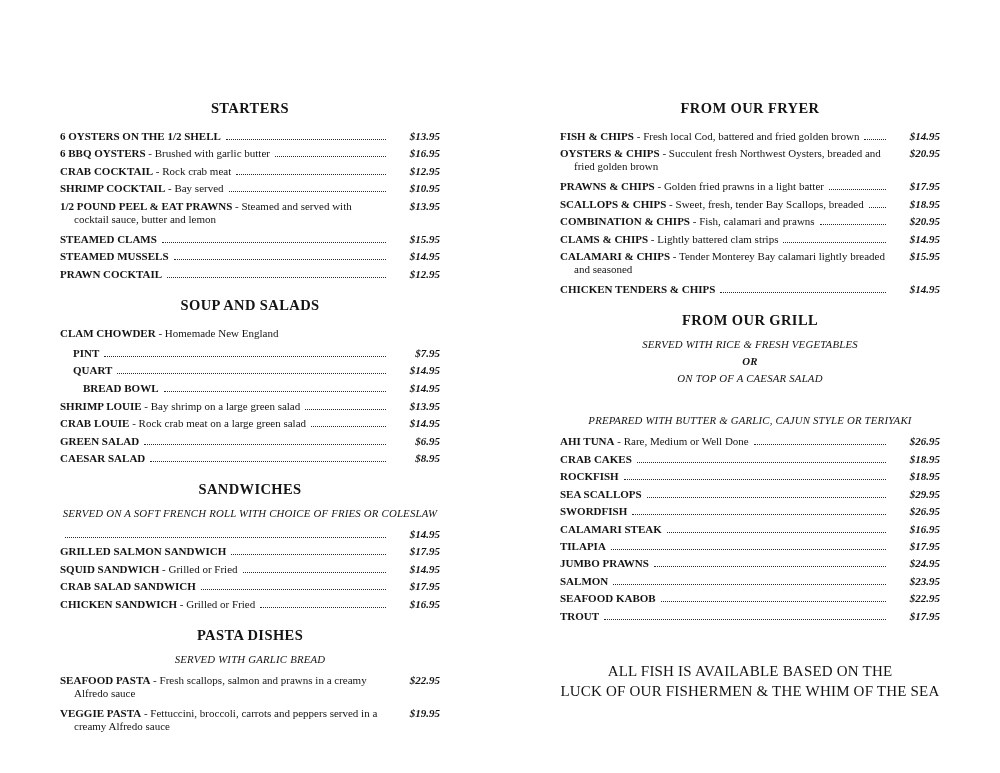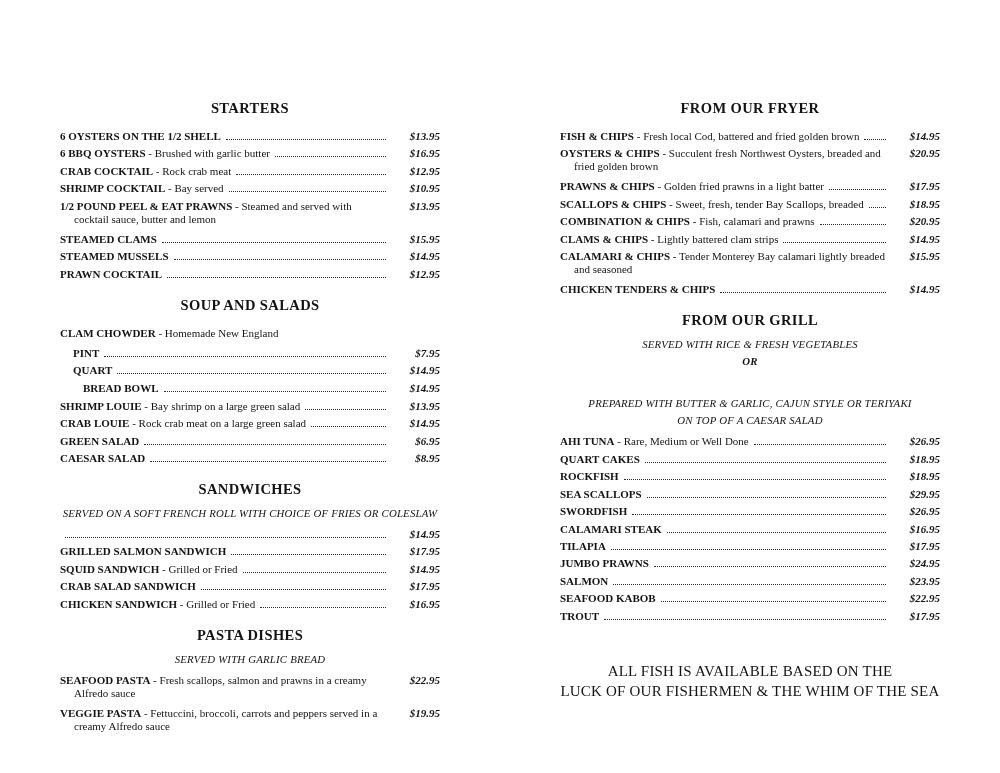--- a/index.html
+++ b/index.html
@@ -242,29 +242,29 @@
         <div class="item">
           <span class="item-text"><span class="item-name">CHICKEN TENDERS &amp; CHIPS</span></span>
           <span class="leader"></span>
           <span class="price">$14.95</span>
         </div>
       </div>
       <div class="sec">
         <div class="sec-title">FROM OUR GRILL</div>
         <div class="sec-subtitle">SERVED WITH RICE &amp; FRESH VEGETABLES</div>
         <div class="sec-subtitle bold">OR</div>
+        <div class="sec-subtitle">ON TOP OF A CAESAR SALAD</div>
         <div class="sec-subtitle gap">PREPARED WITH BUTTER &amp; GARLIC, CAJUN STYLE OR TERIYAKI</div>
-        <div class="sec-subtitle">ON TOP OF A CAESAR SALAD</div>
         <div class="item">
           <span class="item-text"><span class="item-name">AHI TUNA</span><span class="item-desc"> - Rare, Medium or Well Done</span></span>
           <span class="leader"></span>
           <span class="price">$26.95</span>
         </div>
         <div class="item">
-          <span class="item-text"><span class="item-name">QUART CAKES</span></span>
+          <span class="item-text"><span class="item-name">CRAB CAKES</span></span>
           <span class="leader"></span>
           <span class="price">$18.95</span>
         </div>
         <div class="item">
           <span class="item-text"><span class="item-name">ROCKFISH</span></span>
           <span class="leader"></span>
           <span class="price">$18.95</span>
         </div>
         <div class="item">
           <span class="item-text"><span class="item-name">SEA SCALLOPS</span></span>

